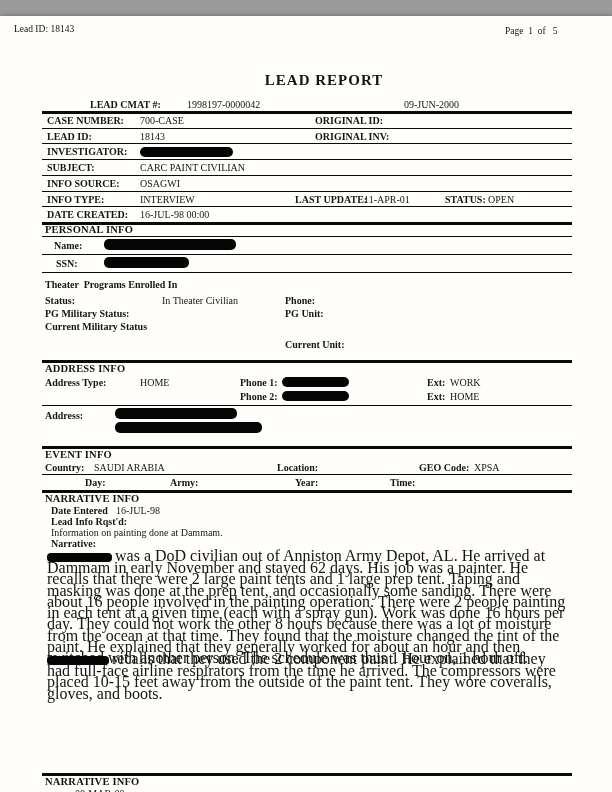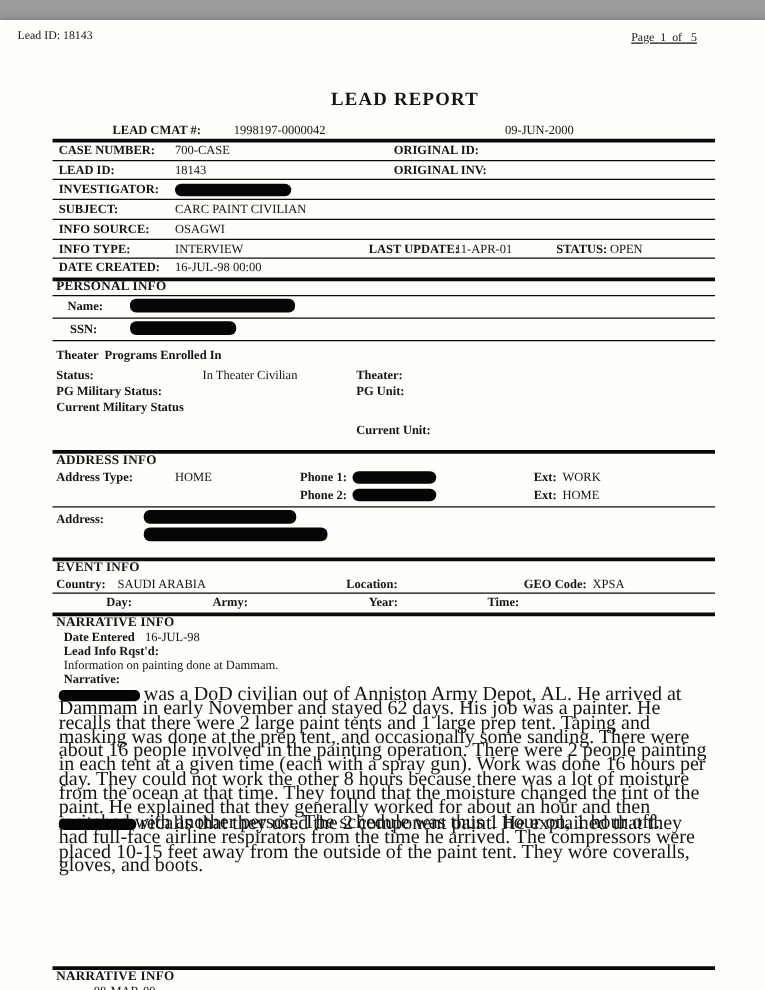--- a/index.html
+++ b/index.html
@@ -33,21 +33,21 @@
     position:absolute; left:5px; width:524px;
     font-size:16px; line-height:11.3px; white-space:normal;
   }
 </style>
 </head>
 <body>
 
 <div class="page">
 
   <span class="abs f9" style="left:14px; top:8px;">Lead ID: 18143</span>
-  <span class="abs f9" style="left:505px; top:10px;text-decoration:underline;">Page  1  of   5</span>
+  <span class="abs f9" style="left:505px; top:10px;">Page  1  of   5</span>
 
   <div class="title">LEAD REPORT</div>
 
   <span class="abs f10 b" style="left:90px; top:83px;">LEAD CMAT #:</span>
   <span class="abs f10" style="left:187px; top:83px;">1998197-0000042</span>
   <span class="abs f10" style="left:404px; top:83px;">09-JUN-2000</span>
 
   <div class="content">
 
     <div class="hline thick" style="top:95px;"></div>
@@ -94,21 +94,21 @@
     <div class="hline thin" style="top:238px;"></div>
 
     <span class="abs f10 b" style="left:14px; top:242px;text-align:right;">SSN:</span>
     <div class="redact-abs" style="left:62px; top:241px; width:85px; height:11px;"></div>
     <div class="hline thin" style="top:256px;"></div>
 
     <span class="abs f10 b" style="left:3px;  top:263px;">Theater  Programs Enrolled In</span>
 
     <span class="abs f10 b" style="left:3px;  top:279px;">Status:</span>
     <span class="abs f10" style="left:120px;top:279px;">In Theater Civilian</span>
-    <span class="abs f10 b" style="left:243px;top:279px;">Theater:</span>
+    <span class="abs f10 b" style="left:243px;top:279px;">Phone:</span>
 
     <span class="abs f10 b" style="left:3px;  top:292px;">PG Military Status:</span>
     <span class="abs f10 b" style="left:243px;top:292px;">PG Unit:</span>
 
     <span class="abs f10 b" style="left:3px;  top:305px;">Current Military Status</span>
 
     <span class="abs f10 b" style="left:243px;top:323px;">Current Unit:</span>
 
     <div class="hline thick" style="top:344px;"></div>
     <span class="abs sect" style="left:3px; top:347px;">ADDRESS INFO</span>

